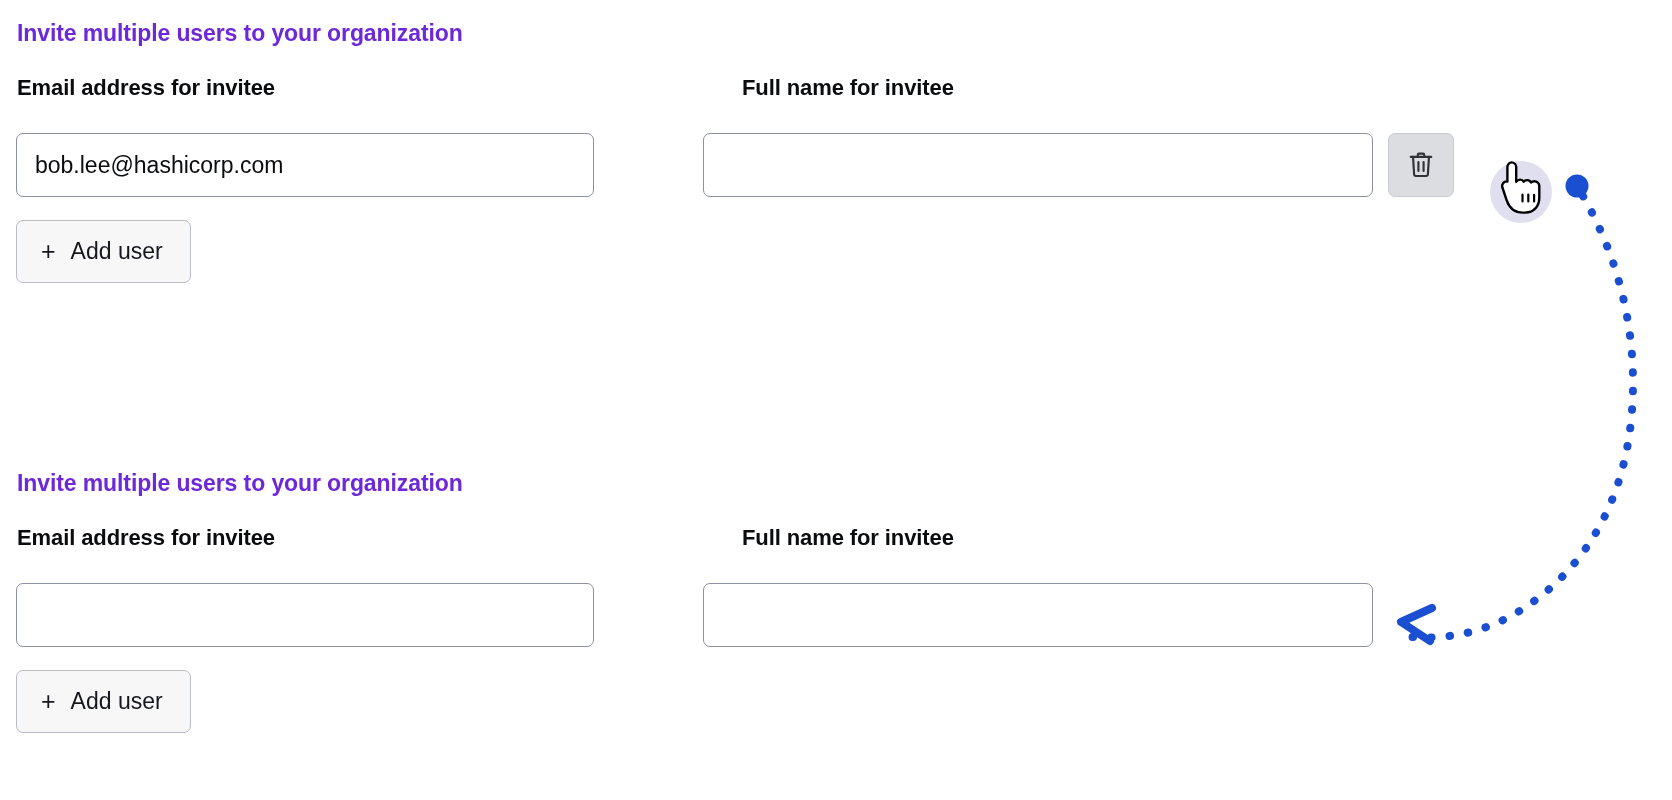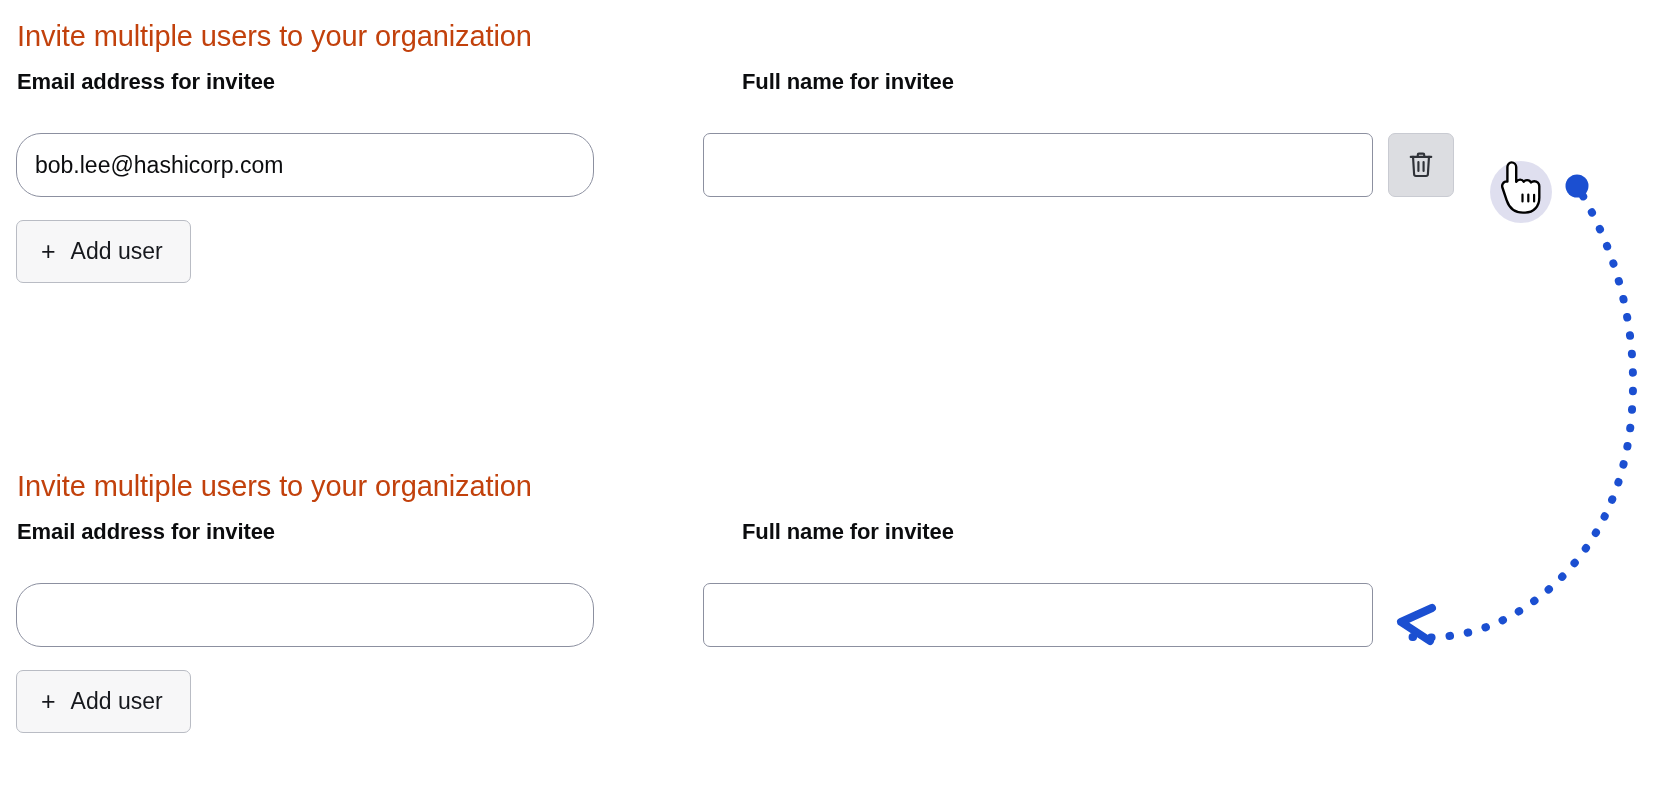--- a/index.html
+++ b/index.html
@@ -28,30 +28,30 @@
     left: 0;
     width: 1672px;
   }
   .section.first  { top: 0px; }
   .section.second { top: 450px; }
 
   .section-heading {
     position: absolute;
     left: 17px;
     top: 20px;
-    font-size: 29px;
-    font-weight: 400;
+    font-size: 23px;
+    font-weight: 700;
     letter-spacing: -0.1px;
-    color: #c2410c;
+    color: #6d28d9;
     white-space: nowrap;
   }
 
   .field-label {
     position: absolute;
-    top: 69px;
+    top: 75px;
     font-size: 22px;
     font-weight: 700;
     letter-spacing: -0.1px;
     color: #0b0c0e;
     white-space: nowrap;
   }
   .field-label.email { left: 17px; }
   .field-label.name  { left: 702px; margin-left: 40px; }
 
   .text-input {
@@ -61,21 +61,21 @@
     box-sizing: border-box;
     background: #ffffff;
     border: 1.6px solid #8c90a0;
     border-radius: 7px;
     font-family: "Liberation Sans", sans-serif;
     font-size: 23px;
     color: #0b0c0e;
     padding: 0 18px;
     outline: none;
   }
-  .text-input.email { left: 16px;  width: 578px; border-radius: 25px; }
+  .text-input.email { left: 16px;  width: 578px; }
   .text-input.name  { left: 703px; width: 670px; }
   .text-input::placeholder { color: #8c90a0; }
 
   .delete-button {
     position: absolute;
     left: 1388px;
     top: 133px;
     width: 66px;
     height: 64px;
     box-sizing: border-box;

